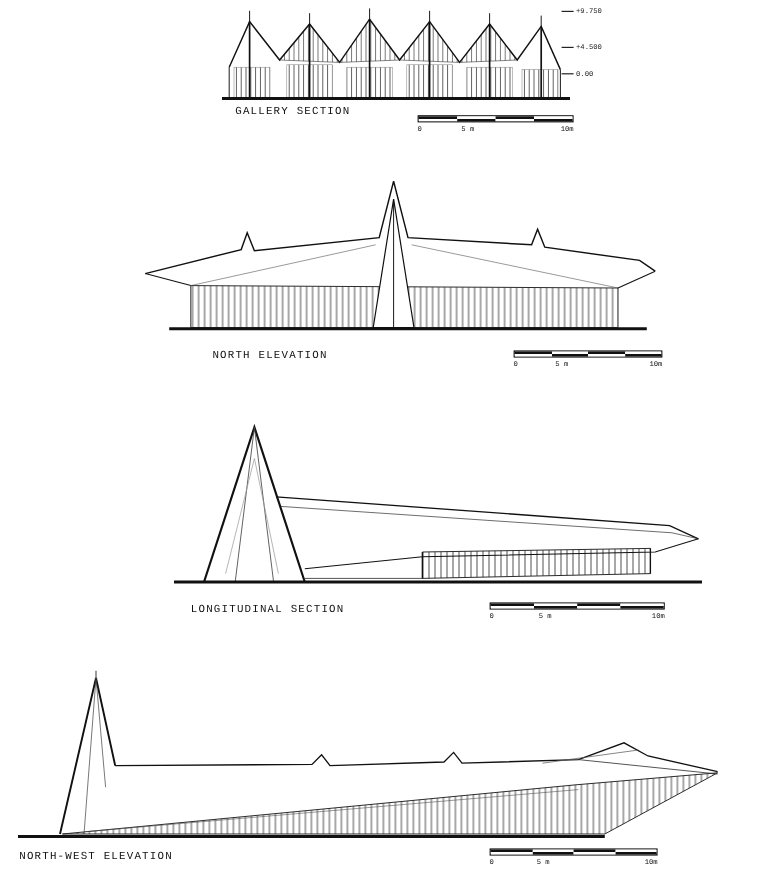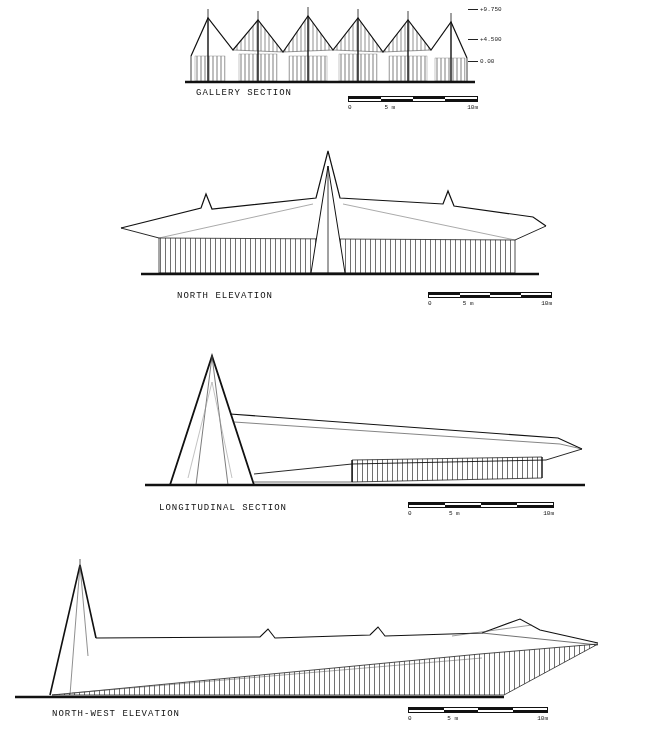--- a/index.html
+++ b/index.html
@@ -208,21 +208,21 @@
       <line x1="68" y1="9" x2="68" y2="3" stroke="#111" stroke-width="0.7"></line>
 
       <polyline points="84,82 248,81 256,73 263,82 358,79 366,71 373,80 470,77 508,63 528,74 586,87" fill="none" stroke="#111" stroke-width="1.1"></polyline>
       <line x1="470" y1="77" x2="586" y2="89" stroke="#333" stroke-width="0.7"></line>
       <line x1="440" y1="80" x2="520" y2="69" stroke="#555" stroke-width="0.6"></line>
 
       <line x1="3" y1="141" x2="492" y2="141" stroke="#111" stroke-width="2.5"></line>
     </svg>
   </div>
 
-  <div class="fig-label" style="left:16px;top:709px;margin-left:36px;">NORTH-WEST ELEVATION</div>
+  <div class="fig-label" style="left:16px;top:709px;">NORTH-WEST ELEVATION</div>
 
   <div class="scalebar-wrap" style="left:408px;top:707px;width:140px;">
     <div class="scalebar">
       <div class="sb-seg a"></div>
         <div class="sb-seg b"></div>
         <div class="sb-seg a"></div>
         <div class="sb-seg b"></div>
     </div>
     <span class="sb-label sb-0">0</span>
     <span class="sb-label sb-1">5 m</span>

